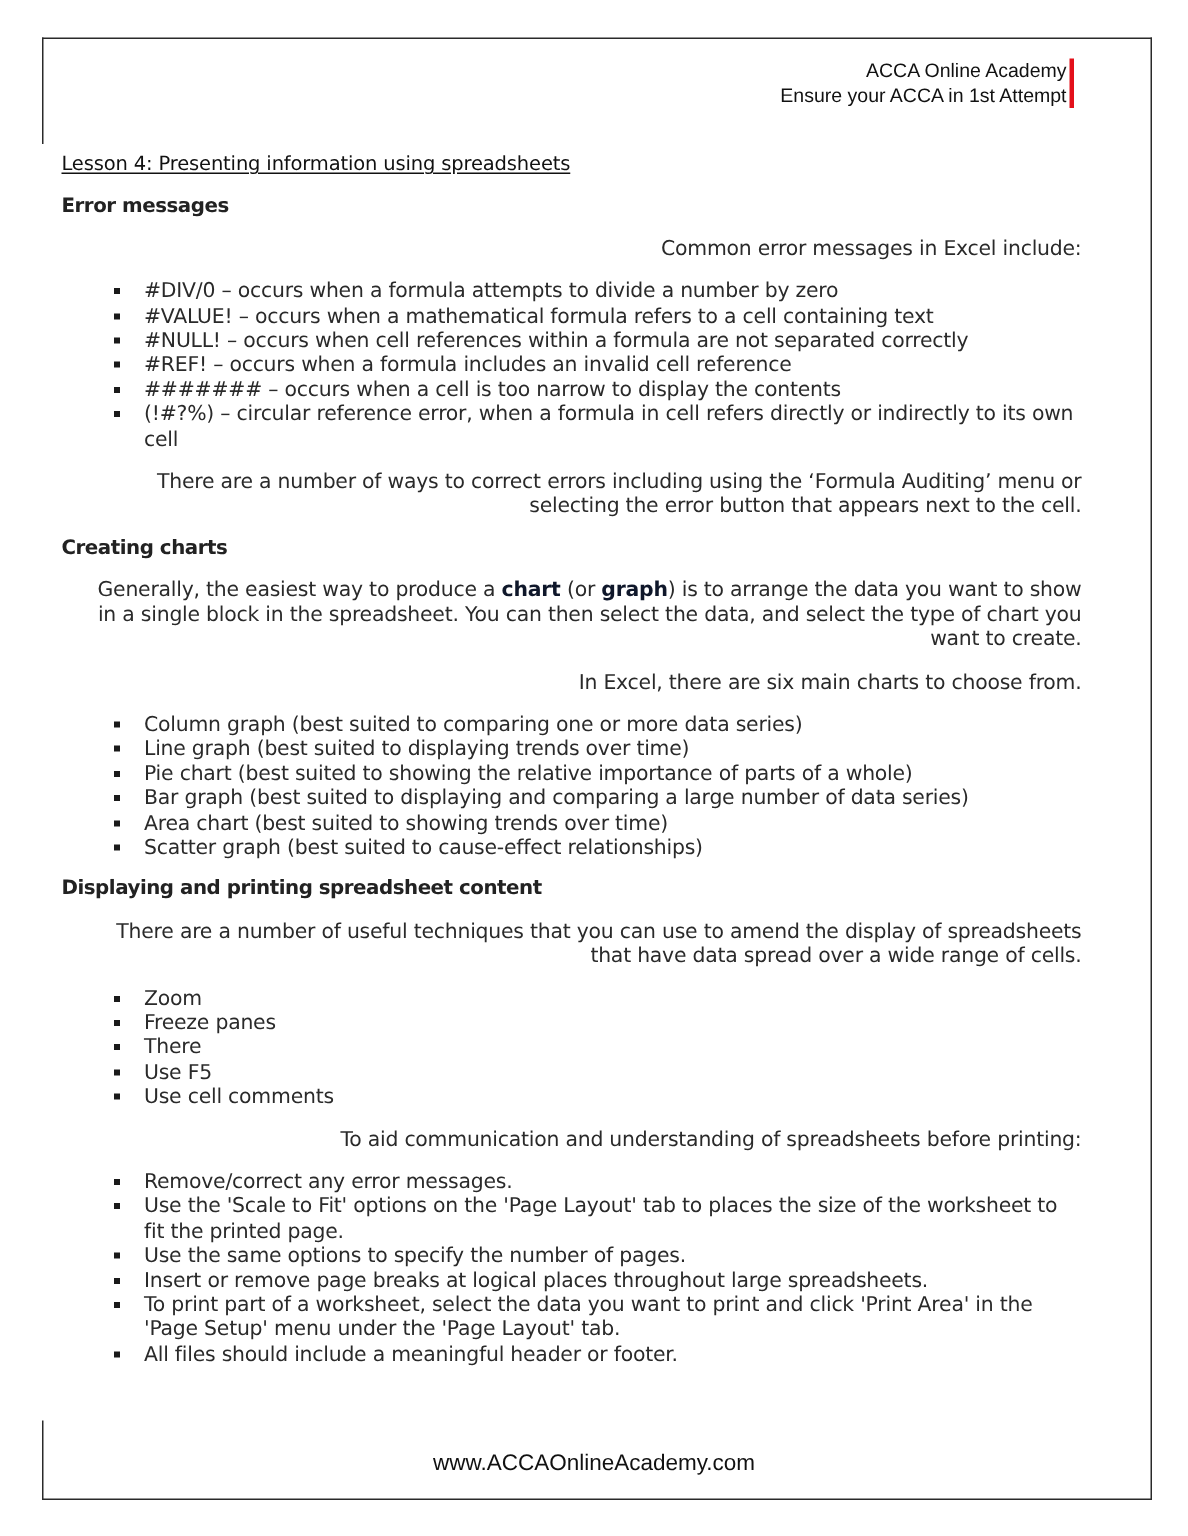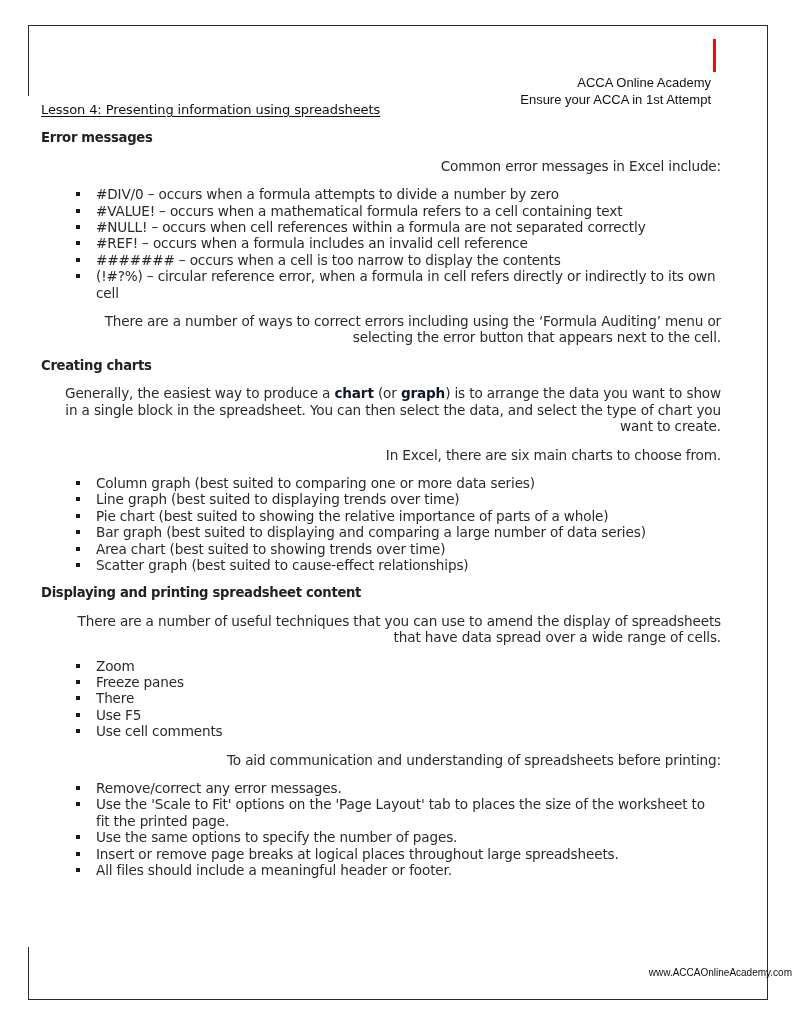--- a/index.html
+++ b/index.html
@@ -11,21 +11,21 @@
     
     .frame-top { position: absolute; left: 28px; top: 25px; width: 740px; height: 0; border-top: 1.5px solid #2a2a2a; }
     .frame-bottom { position: absolute; left: 28px; top: 999px; width: 740px; height: 0; border-top: 1.5px solid #2a2a2a; }
     .frame-right { position: absolute; left: 767px; top: 25px; width: 0; height: 975px; border-left: 1.5px solid #2a2a2a; }
     .frame-left-top { position: absolute; left: 28px; top: 25px; width: 0; height: 71px; border-left: 1.5px solid #2a2a2a; }
     .frame-left-bottom { position: absolute; left: 28px; top: 947px; width: 0; height: 53px; border-left: 1.5px solid #2a2a2a; }
 
     
     .header {
       position: absolute; right: 81px; top: 38px; text-align: right;
-      font-family: "Liberation Sans", sans-serif; font-size: 13px; line-height: 17px; color: #111; margin-top: 36px;
+      font-family: "Liberation Sans", sans-serif; font-size: 13px; line-height: 17px; color: #111;
     }
     .header-bar {
       position: absolute; left: 713px; top: 39px; width: 3px; height: 33px; background: #e3101a;
     }
 
     
     .content {
       position: absolute; left: 41px; top: 102px; width: 680px;
       font-size: 13.6px; line-height: 16.4px; letter-spacing: -0.15px;
     }
@@ -40,22 +40,22 @@
     .para b { color: #0f172a; }
     ul.bullets { list-style: none; margin: 0 0 12px 0; padding: 0; }
     ul.bullets li {
       position: relative; padding-left: 55px; color: #2a2a2a;
     }
     ul.bullets li::before {
       content: ""; position: absolute; left: 35px; top: 6px; width: 4px; height: 4px; background: #1a1a1a;
     }
 
     .footer {
-      position: absolute; left: 0; width: 792px; top: 967px; text-align: right;
-      font-family: "Liberation Sans", sans-serif; font-size: 10px; color: #111;
+      position: absolute; left: 0; width: 792px; top: 967px; text-align: center;
+      font-family: "Liberation Sans", sans-serif; font-size: 15px; color: #111;
     }
   </style>
 </head>
 <body>
 
 <div class="frame-top"></div>
 <div class="frame-bottom"></div>
 <div class="frame-right"></div>
 <div class="frame-left-top"></div>
 <div class="frame-left-bottom"></div>
@@ -106,18 +106,19 @@
         <li>There</li>
         <li>Use F5</li>
         <li>Use cell comments</li>
       </ul>
     <p class="para">To aid communication and understanding of spreadsheets before printing:</p>
     <ul class="bullets">
         <li>Remove/correct any error messages.</li>
         <li>Use the 'Scale to Fit' options on the 'Page Layout' tab to places the size of the worksheet to fit the printed page.</li>
         <li>Use the same options to specify the number of pages.</li>
         <li>Insert or remove page breaks at logical places throughout large spreadsheets.</li>
+        <li>To print part of a worksheet, select the data you want to print and click 'Print Area' in the 'Page Setup' menu under the 'Page Layout' tab.</li>
         <li>All files should include a meaningful header or footer.</li>
       </ul>
   </div>
 </div>
 
 <div class="footer">www.ACCAOnlineAcademy.com</div>
 
 </body></html>

